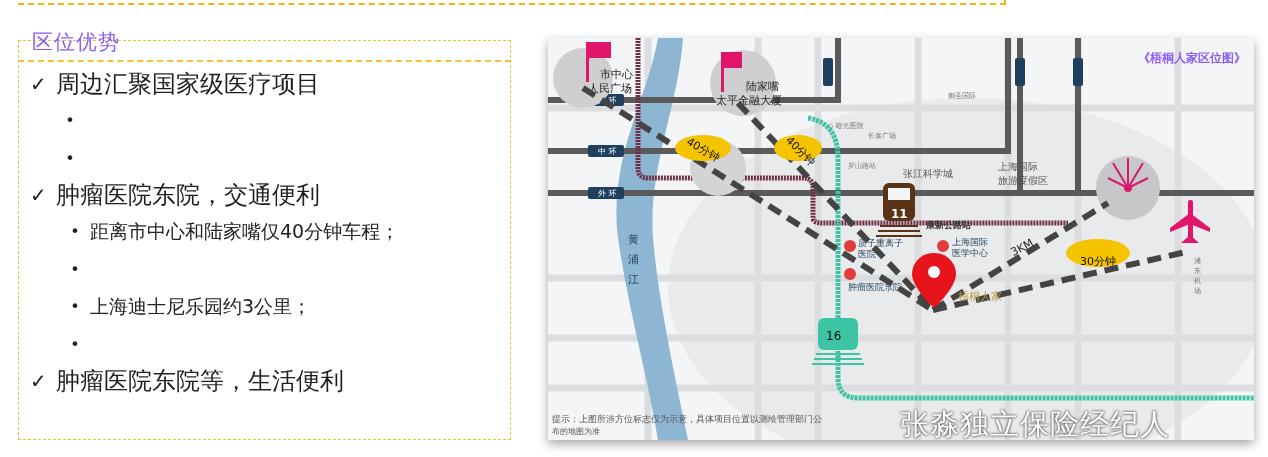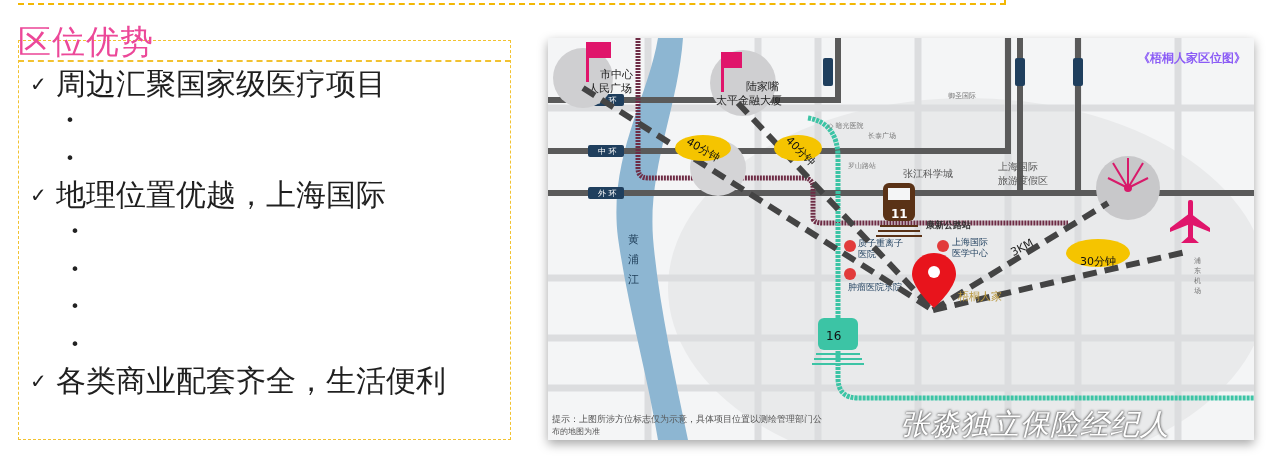--- a/index.html
+++ b/index.html
@@ -1,32 +1,32 @@
 <!DOCTYPE html>
 <html><head>
 <meta charset="utf-8">
 <style>
   html,body{margin:0;padding:0;background:#ffffff;}
   body{width:1268px;height:457px;position:relative;overflow:hidden;font-family:"DejaVu Sans","Liberation Sans",sans-serif;}
   .top-dash{position:absolute;left:18px;top:0;width:988px;height:5px;border-bottom:2px dashed #f2b705;border-right:2px dashed #f2b705;box-sizing:border-box;}
-  .title{position:absolute;left:18px;top:22px;font-size:33px;color:#ec4899;letter-spacing:1px;line-height:40px;}
+  .title{position:absolute;left:32px;top:22px;font-size:21px;color:#8b5cf6;letter-spacing:1px;line-height:40px;}
   .left-box{position:absolute;left:18px;top:40px;width:493px;height:400px;border:1px dashed #f2c230;box-sizing:border-box;}
   .title-underline{position:absolute;left:18px;top:60px;width:493px;height:0;border-top:2px dashed #f2c230;}
   .list{position:absolute;left:30px;top:66px;width:480px;}
   .item{display:flex;align-items:center;color:#1f1f1f;}
   .check{font-size:20px;width:26px;line-height:36px;}
-  .main-text{font-size:30px;line-height:36px;}
+  .main-text{font-size:24px;line-height:36px;}
   .sub{display:flex;align-items:center;font-size:19px;line-height:37.5px;color:#222;}
   .sub .dot{font-size:16px;width:34px;text-align:center;}
   .sub1{padding-left:20px;}
   .sub1 .dot{width:40px;}
   .sub2{padding-left:30px;}
   .sub2 .dot{width:30px;}
   .map-wrap{position:absolute;left:548px;top:38px;width:706px;height:402px;background:#f4f5f6;box-shadow:0 4px 10px rgba(0,0,0,.35);overflow:hidden;}
-  .watermark{position:absolute;left:900px;top:405px;font-size:29px;color:#fff;text-shadow:0 0 2px #555,0 0 3px #555;letter-spacing:1px;font-style:italic;}
+  .watermark{position:absolute;left:900px;top:405px;font-size:29px;color:#fff;text-shadow:0 0 2px #555,0 0 3px #555;letter-spacing:1px;}
   .map-title{position:absolute;right:8px;top:12px;font-size:12px;font-weight:bold;color:#8b5cf6;}
   .note{position:absolute;left:4px;top:372px;font-size:9px;line-height:12px;color:#444;width:270px;}
 </style>
 </head>
 <body>
 
 <div class="top-dash"></div>
 
 <div class="left-box"></div>
 <div class="title-underline"></div>
@@ -39,38 +39,40 @@
   </div>
   <div class="sub sub1">
       <span class="dot">•</span>
     </div>
   <div class="sub sub1">
       <span class="dot">•</span>
     </div>
 
   <div class="item">
     <span class="check">✓</span>
-    <span class="main-text">地理位置优越，上海国际</span>
+    <span class="main-text">肿瘤医院东院，交通便利</span>
   </div>
   <div class="sub sub2">
       <span class="dot">•</span>
-    </div>
-  <div class="sub sub2">
-      <span class="dot">•</span>
-    </div>
-  <div class="sub sub2">
-      <span class="dot">•</span>
+      <span>距离市中心和陆家嘴仅40分钟车程；</span>
+    </div>
+  <div class="sub sub2">
+      <span class="dot">•</span>
+    </div>
+  <div class="sub sub2">
+      <span class="dot">•</span>
+      <span>上海迪士尼乐园约3公里；</span>
     </div>
   <div class="sub sub2">
       <span class="dot">•</span>
     </div>
 
   <div class="item">
     <span class="check">✓</span>
-    <span class="main-text">各类商业配套齐全，生活便利</span>
+    <span class="main-text">肿瘤医院东院等，生活便利</span>
   </div>
 </div>
 
 <div class="map-wrap">
   <svg width="706" height="402" viewBox="0 0 706 402" font-family="DejaVu Sans, sans-serif">
 
     <ellipse cx="420" cy="250" rx="300" ry="190" fill="#e9eaeb"></ellipse>
 
     <g stroke="#dcdddf" stroke-width="7">
       <line x1="100" y1="0" x2="100" y2="402"></line>

